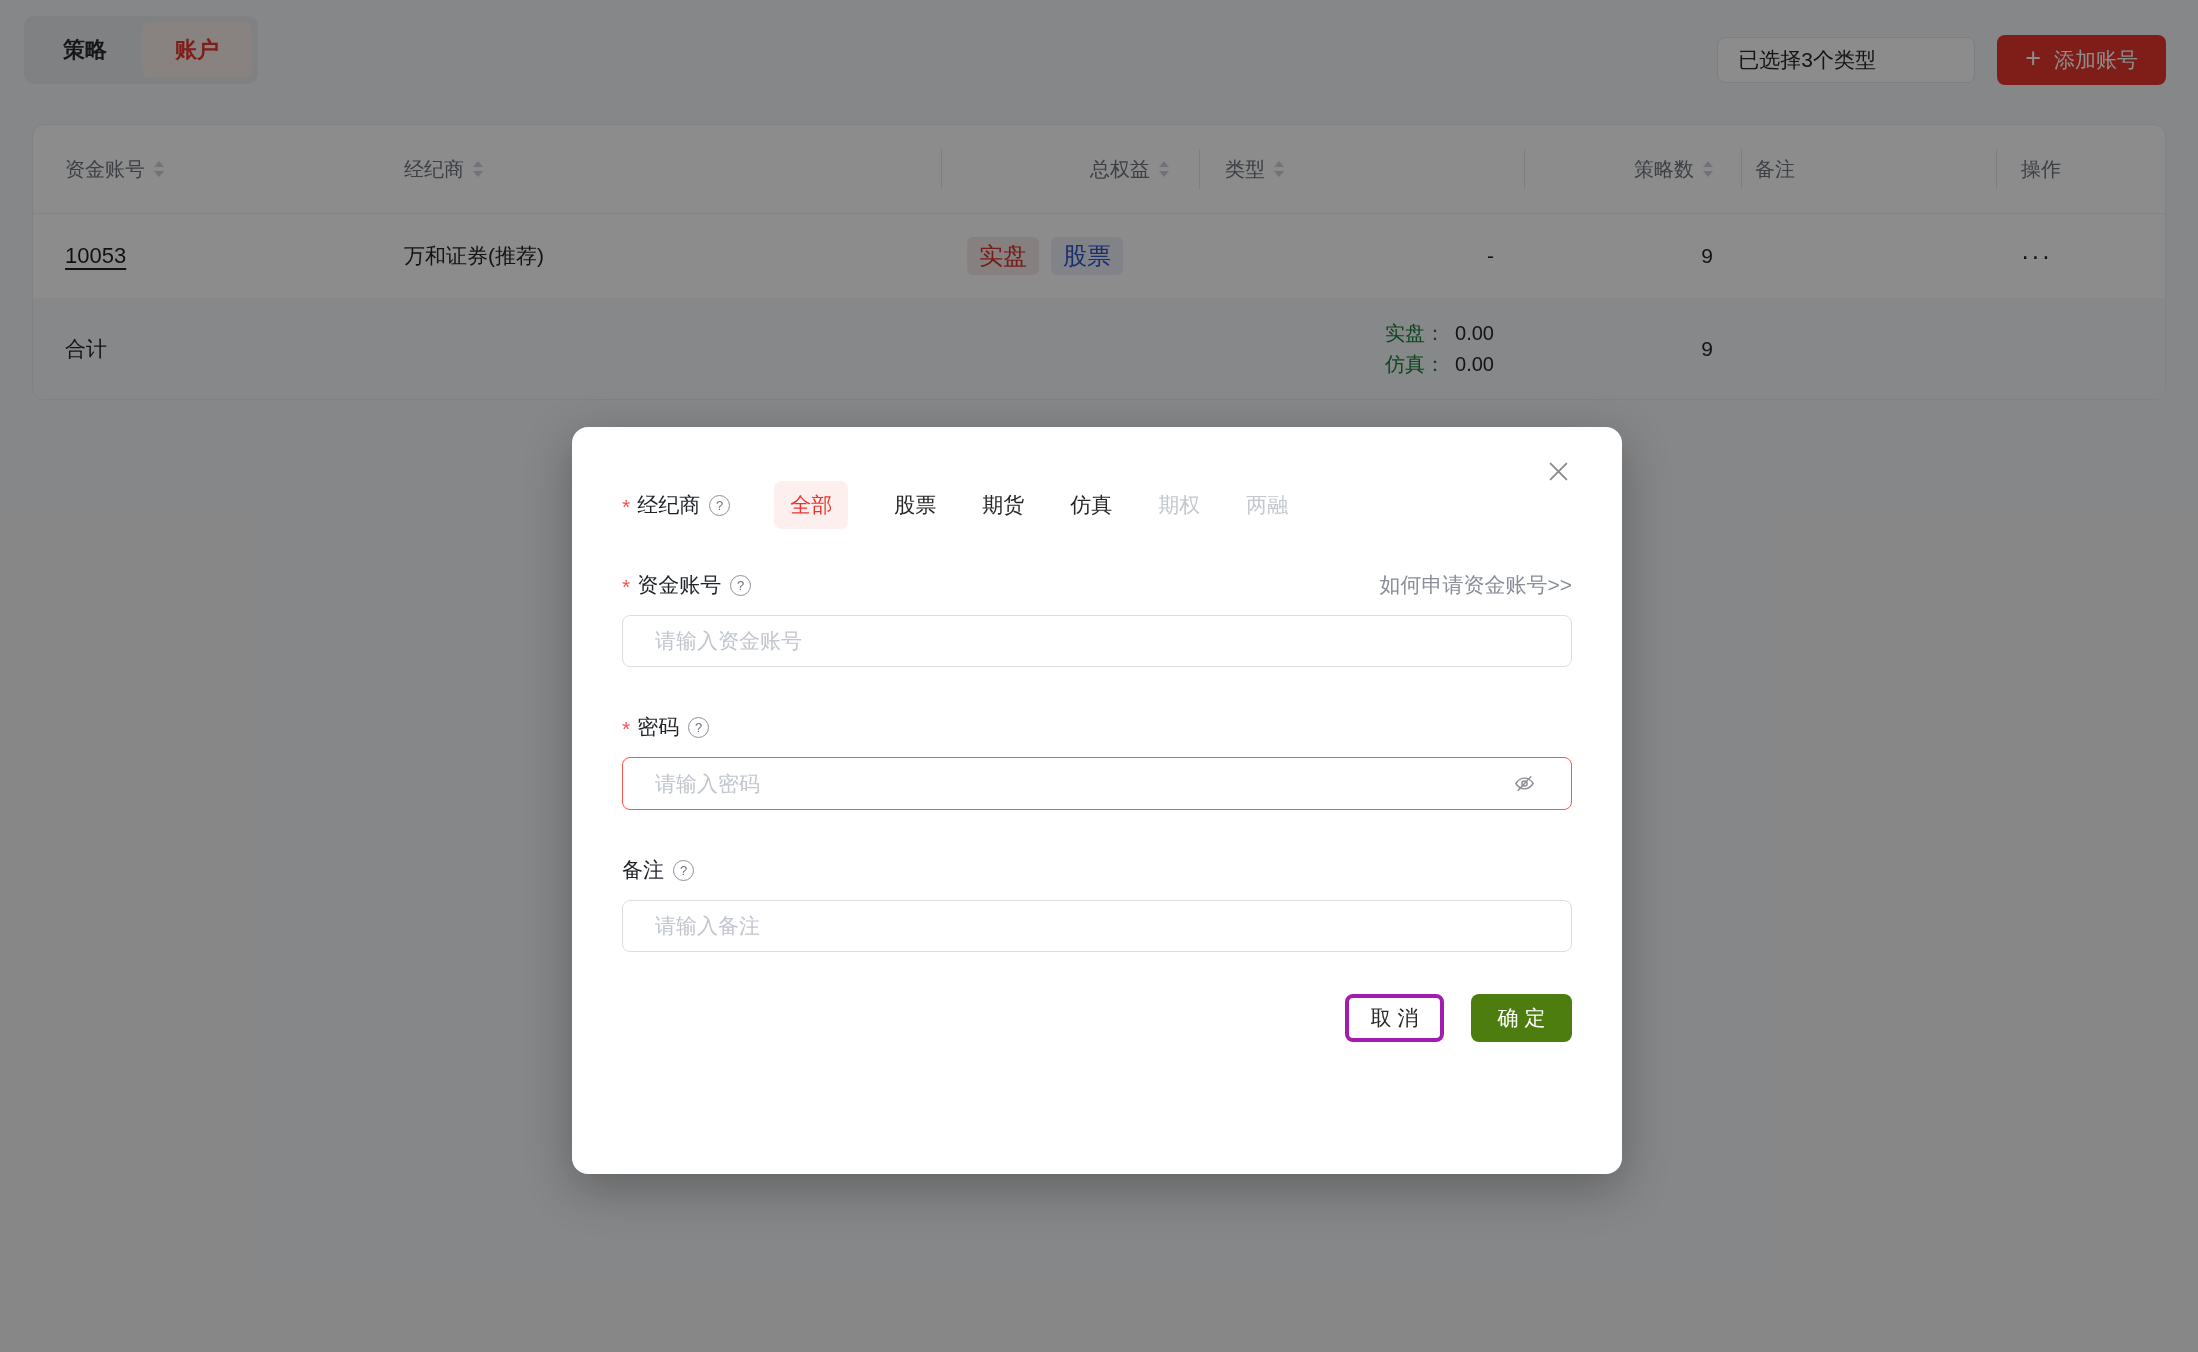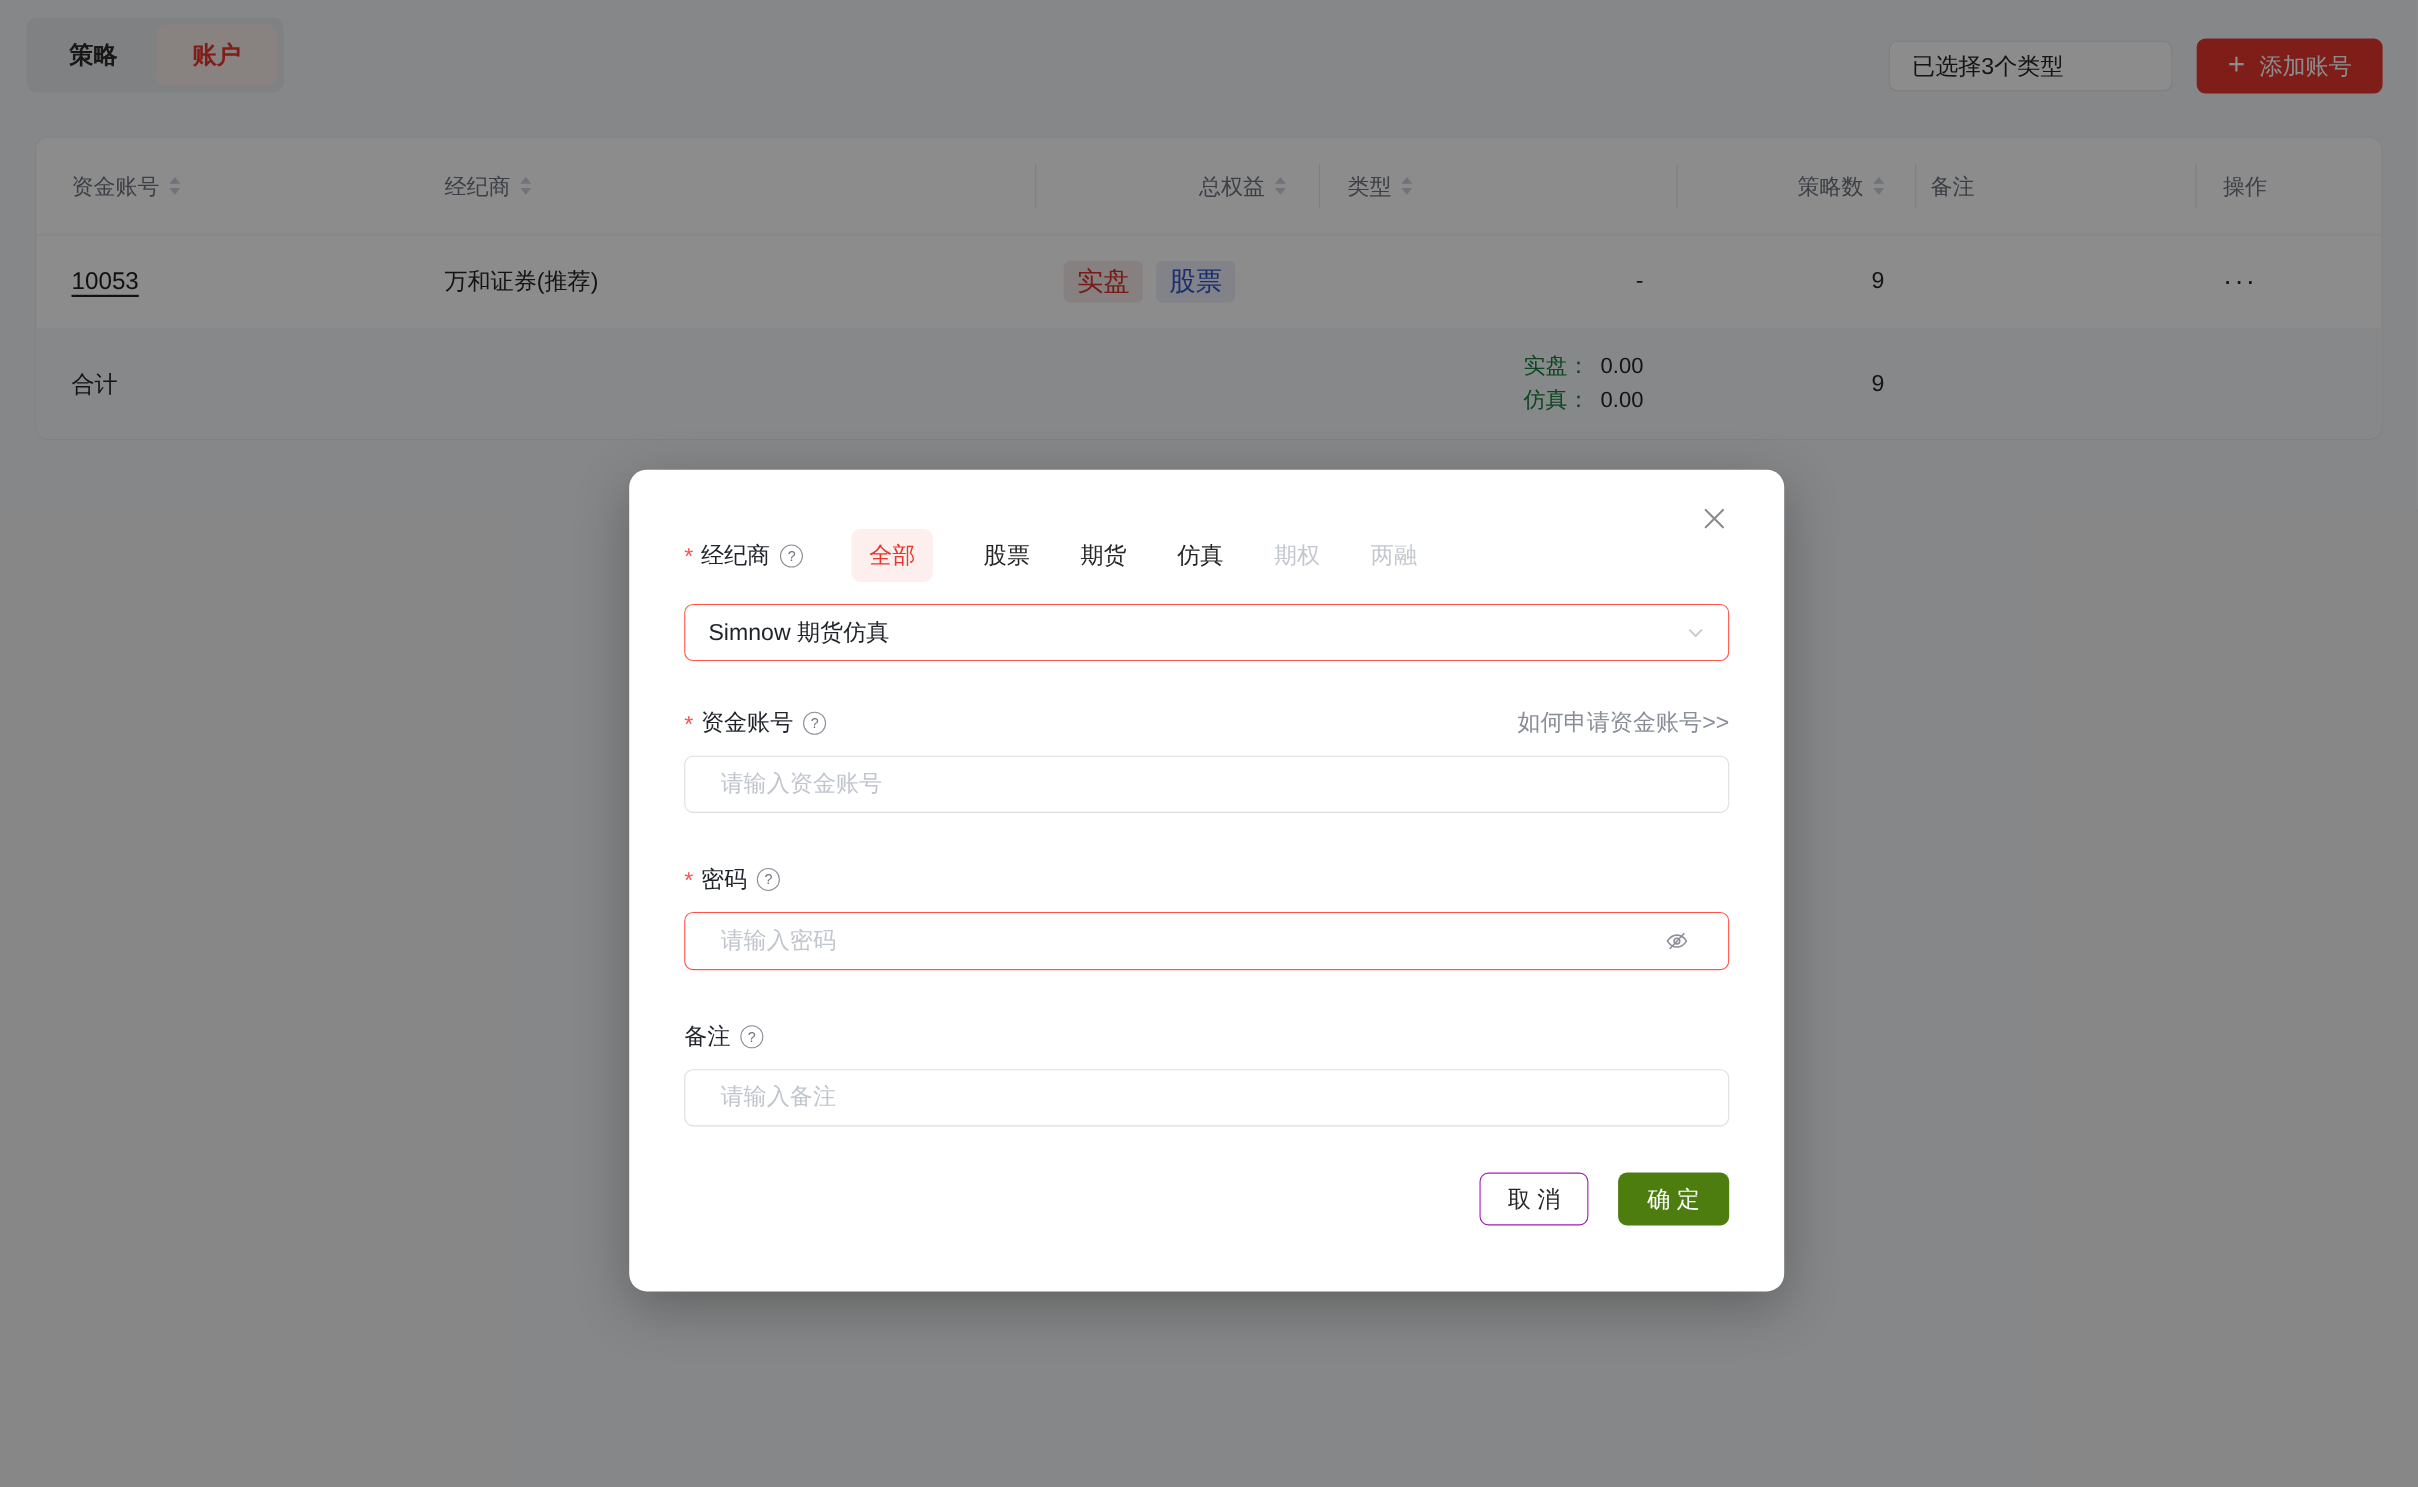--- a/index.html
+++ b/index.html
@@ -118,21 +118,21 @@
   .text-input.error { border:1.5px solid #ff564a; height:53px; }
   .text-input input {
     flex:1; border:none; outline:none; font-size:21px; color:#1f2329; background:transparent;
     font-family:inherit;
   }
   .text-input input::placeholder { color:#c1c5cd; }
   .eye-btn { width:30px; height:30px; display:flex; align-items:center; justify-content:center; cursor:pointer; flex:none; }
 
   .modal-footer { display:flex; justify-content:flex-end; gap:27px; margin-top:42px; }
   .btn { height:48px; border-radius:8px; font-size:21px; display:flex; align-items:center; justify-content:center; cursor:pointer; font-family:inherit; }
-  .btn-cancel { width:99px; background:#fff; border:1px solid #a21caf; color:#262626; }
+  .btn-cancel { width:99px; background:#fff; border:4px solid #a21caf; color:#262626; }
   .btn-confirm { width:101px; background:#4d7c0f; border:none; color:#fff; }
 </style>
 </head>
 <body>
 
 <div class="stage">
 
   <div class="seg">
     <div class="seg-tab">策略</div>
     <div class="seg-tab active">账户</div>
@@ -244,26 +244,20 @@
       <div class="broker-tabs">
         <span class="btab pill">全部</span>
         <span class="btab">股票</span>
         <span class="btab">期货</span>
         <span class="btab">仿真</span>
         <span class="btab disabled">期权</span>
         <span class="btab disabled">两融</span>
       </div>
     </div>
 
-    <div class="select-field">
-      <span>Simnow 期货仿真</span>
-      <svg width="17" height="17" viewBox="0 0 16 16" fill="none">
-          <path d="M3 5.5l5 5 5-5" stroke="#c6cad2" stroke-width="1.6" stroke-linecap="round" stroke-linejoin="round"></path>
-        </svg>
-    </div>
 
     <div class="label-row">
       <div class="flabel">
         <span class="req">*</span>
         <span>资金账号</span>
         <span class="qicon">?</span>
       </div>
       <span class="help-link">如何申请资金账号&gt;&gt;</span>
     </div>
     <div class="text-input">

